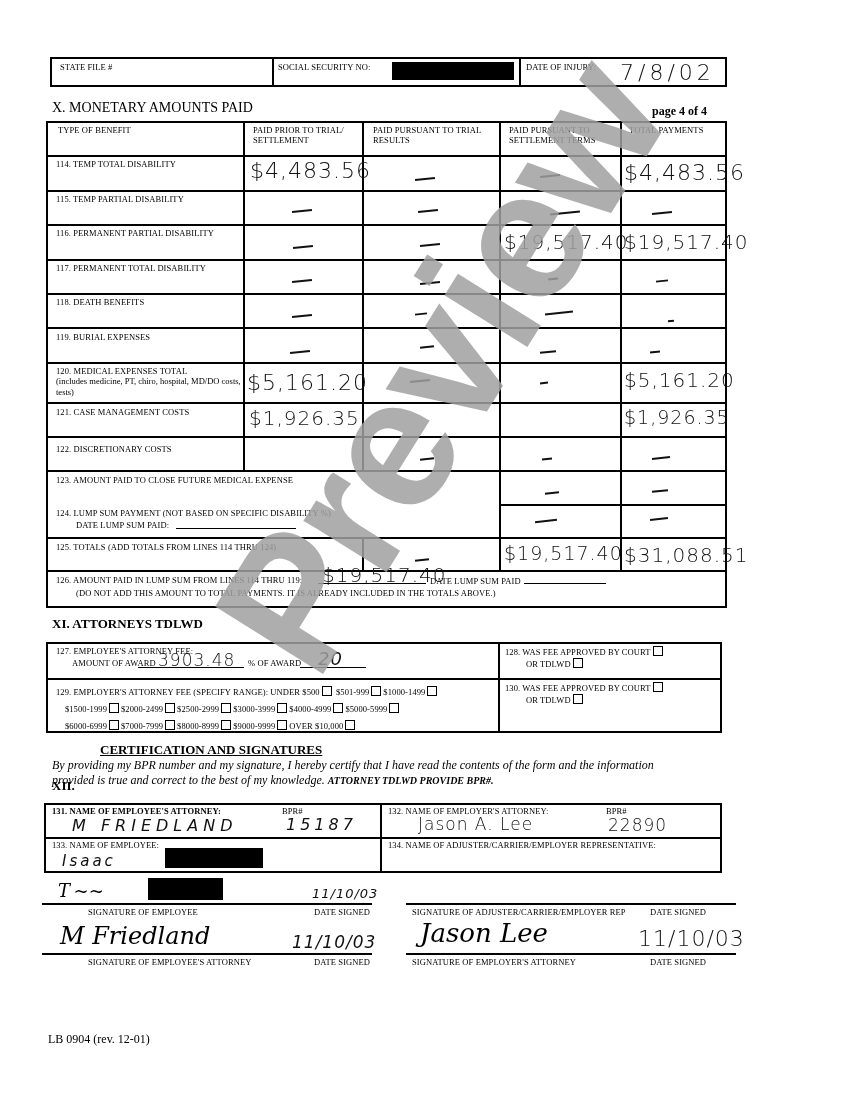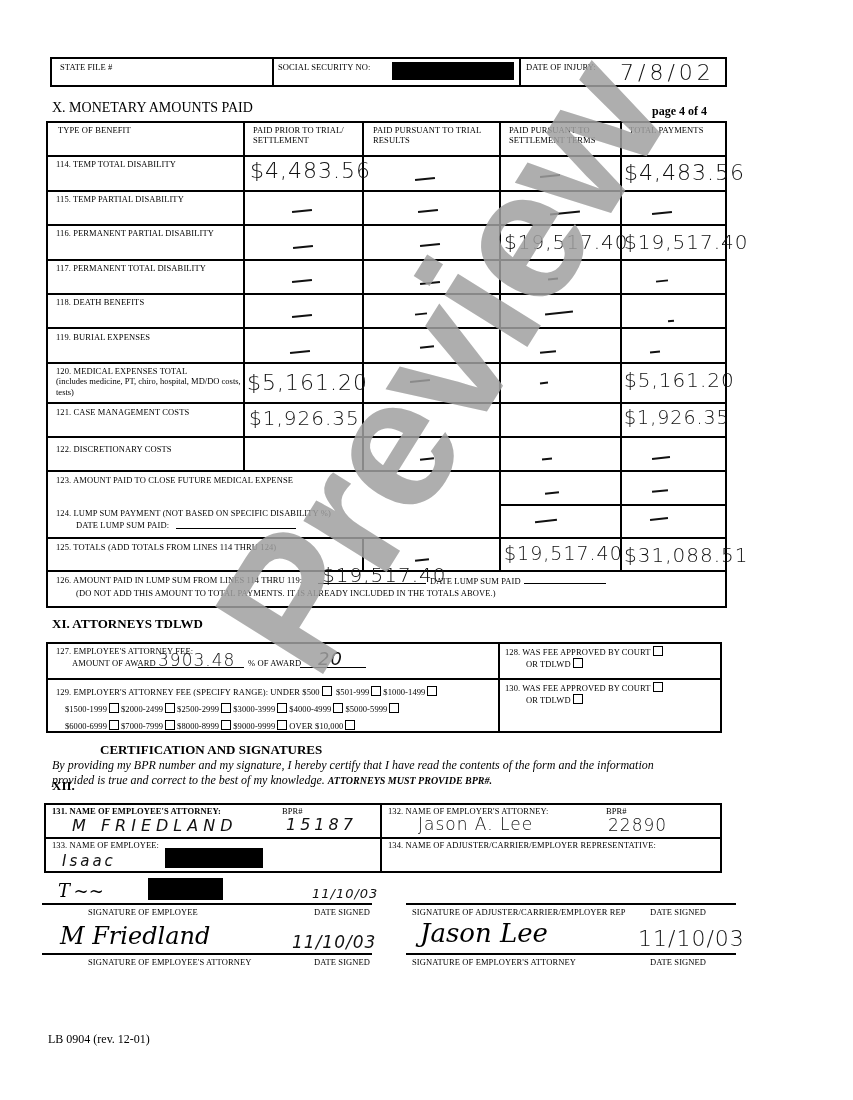--- a/index.html
+++ b/index.html
@@ -163,24 +163,24 @@
 </div>
 
 <div class="abs lbl" style="left:505px;top:682px;">
   <span>130. Was Fee Approved by Court</span><span class="chk"></span>
 </div>
 <div class="abs lbl" style="left:526px;top:694px;">
   <span>or TDLWD</span><span class="chk"></span>
 </div>
 
 <div class="sec-title" style="left:52px;top:742px;margin-top:36px;">XII.</div>
-<div class="sec-title" style="left:100px;top:742px;">CERTIFICATION AND SIGNATURES</div>
+<div class="sec-title" style="left:100px;top:742px;text-decoration:underline;">CERTIFICATION AND SIGNATURES</div>
 <div class="abs" style="left:52px;top:758px;width:640px;font-size:12px;font-style:italic;line-height:15px;">
   <span>By providing my BPR number and my signature, I hereby certify that I have read the contents of the form and the information provided is true and correct to the best of my knowledge.</span>
-  <span style="font-weight:bold;font-size:10px;">ATTORNEYS MUST PROVIDE BPR#.</span>
+  <span style="font-weight:bold;font-size:10px;">ATTORNEY TDLWD PROVIDE BPR#.</span>
 </div>
 
 <div class="box" style="left:44px;top:803px;width:678px;height:70px;"></div>
 <div class="vl" style="left:380px;top:803px;height:70px;"></div>
 <div class="hl" style="left:44px;top:837px;width:678px;"></div>
 
 <div class="abs lbl" style="left:52px;top:806px;font-weight:bold;">131. Name of Employee's Attorney:</div>
 <div class="abs lbl" style="left:282px;top:806px;">BPR#</div>
 <div class="abs hand" style="left:72px;top:816px;font-size:16px;font-style:italic;letter-spacing:5px;">M  FRIEDLAND</div>
 <div class="abs hand" style="left:286px;top:815px;font-size:16px;font-style:italic;letter-spacing:4px;">15187</div>

